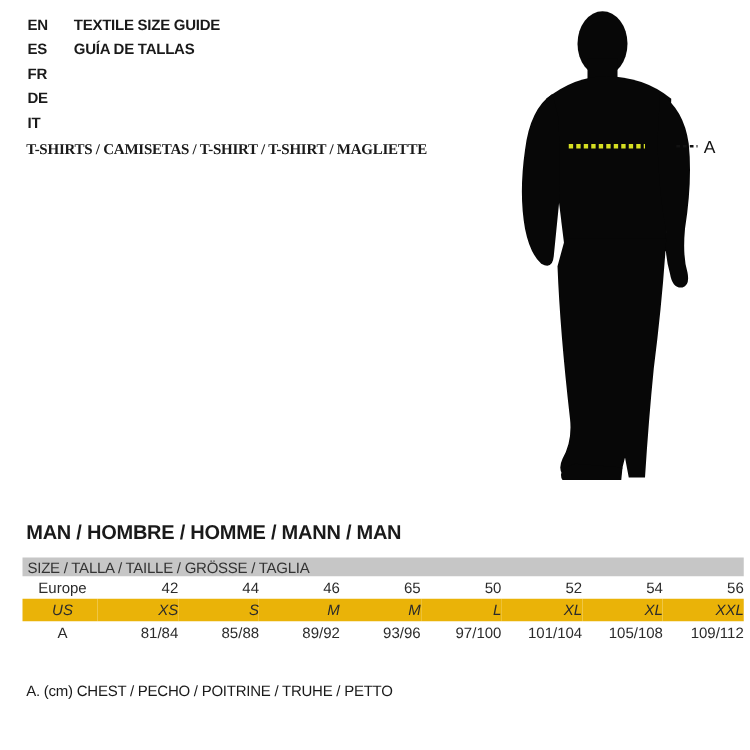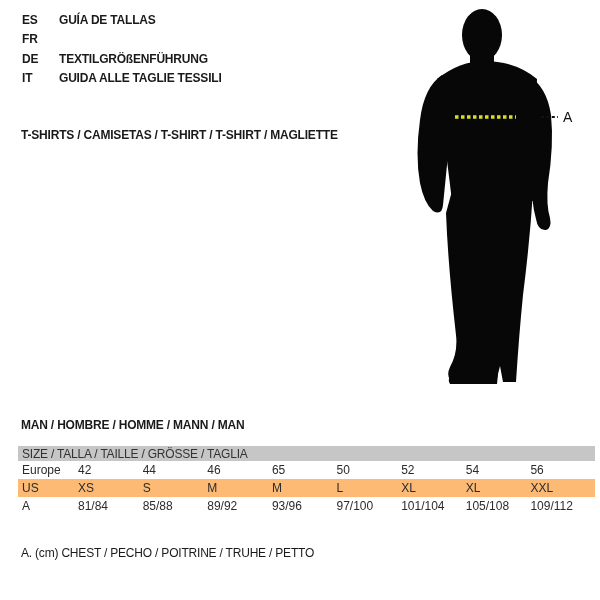--- a/index.html
+++ b/index.html
@@ -13,73 +13,75 @@
 
   
   .lang-list { position: absolute; left: 22px; top: 11px; }
   .lang-row { display: flex; line-height: 19.4px; }
   .lang-code {
     width: 37px; font-weight: bold; font-size: 12px; letter-spacing: -0.2px;
   }
   .lang-label { font-weight: bold; font-size: 12px; letter-spacing: -0.2px; }
 
   
-  .categories { position: absolute; left: 21px; top: 126px; }
+  .categories { position: absolute; left: 21px; top: 110px; font-family: Liberation Serif, serif; }
   .category-line {
     font-weight: bold; font-size: 12px; line-height: 19px; letter-spacing: -0.2px;
   }
 
   
   .figure-wrap { position: absolute; left: 400px; top: 5px; width: 195px; height: 390px; }
   .figure-wrap svg { display: block; width: 195px; height: 390px; }
 
   
   .section-title {
     position: absolute; left: 21px; top: 418px;
-    font-weight: bold; font-size: 12px; letter-spacing: -0.2px;
+    font-weight: bold; font-size: 16px; letter-spacing: -0.2px;
   }
 
   
   .size-table-wrap { position: absolute; left: 18px; top: 446px; width: 577px; }
   table.size-table {
     width: 100%; border-collapse: collapse; table-layout: fixed;
     font-size: 12px; color: #2b2b2b;
   }
-  table.size-table td { padding: 0; text-align: left; height: 18px; vertical-align: middle; }
-  table.size-table td.lbl { text-align: left; padding-left: 4px; }
+  table.size-table td { padding: 0; text-align: right; height: 18px; vertical-align: middle; }
+  table.size-table td.lbl { text-align: center; padding-left: 4px; }
   tr.table-header-row td {
     background: #c6c6c6; text-align: left; padding-left: 4px;
     height: 15px; color: #333333; letter-spacing: -0.2px;
   }
-  tr.row-shaded td { background: #fdba74; }
+  tr.row-shaded td { background: #eab308; font-style: italic; }
 
   
   .footnote {
     position: absolute; left: 21px; top: 546px;
     font-weight: normal; font-size: 12px; letter-spacing: -0.2px;
   }
 </style>
 </head>
 <body>
 
 <div class="lang-list">
   <div class="lang-row">
+    <span class="lang-code">EN</span>
+    <span class="lang-label">TEXTILE SIZE GUIDE</span>
+  </div>
+  <div class="lang-row">
     <span class="lang-code">ES</span>
     <span class="lang-label">GUÍA DE TALLAS</span>
   </div>
   <div class="lang-row">
     <span class="lang-code">FR</span>
   </div>
   <div class="lang-row">
     <span class="lang-code">DE</span>
-    <span class="lang-label">TEXTILGRÖßENFÜHRUNG</span>
   </div>
   <div class="lang-row">
     <span class="lang-code">IT</span>
-    <span class="lang-label">GUIDA ALLE TAGLIE TESSILI</span>
   </div>
 </div>
 
 <div class="categories">
   <div class="category-line">T-SHIRTS / CAMISETAS / T-SHIRT / T-SHIRT / MAGLIETTE</div>
 </div>
 
 <div class="figure-wrap">
   <svg viewBox="0 0 195 390" xmlns="http://www.w3.org/2000/svg">
     <g fill="#070707">

